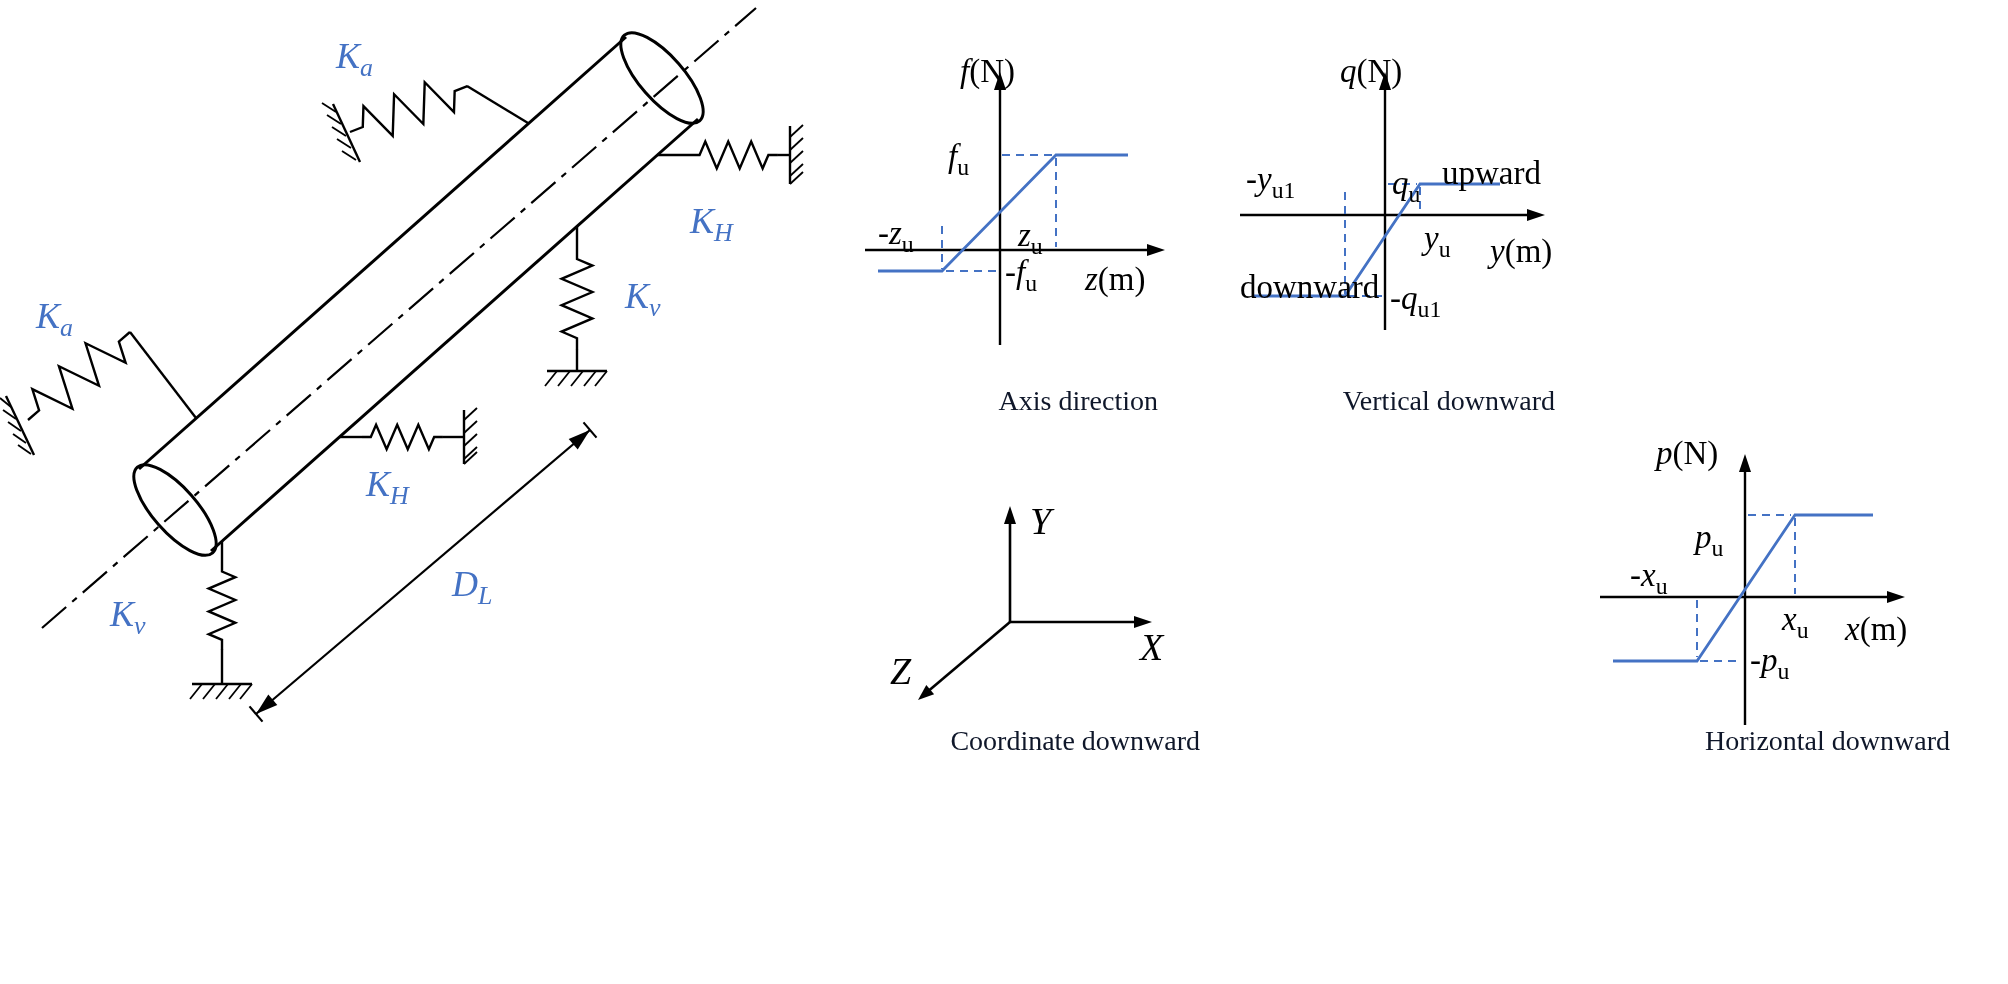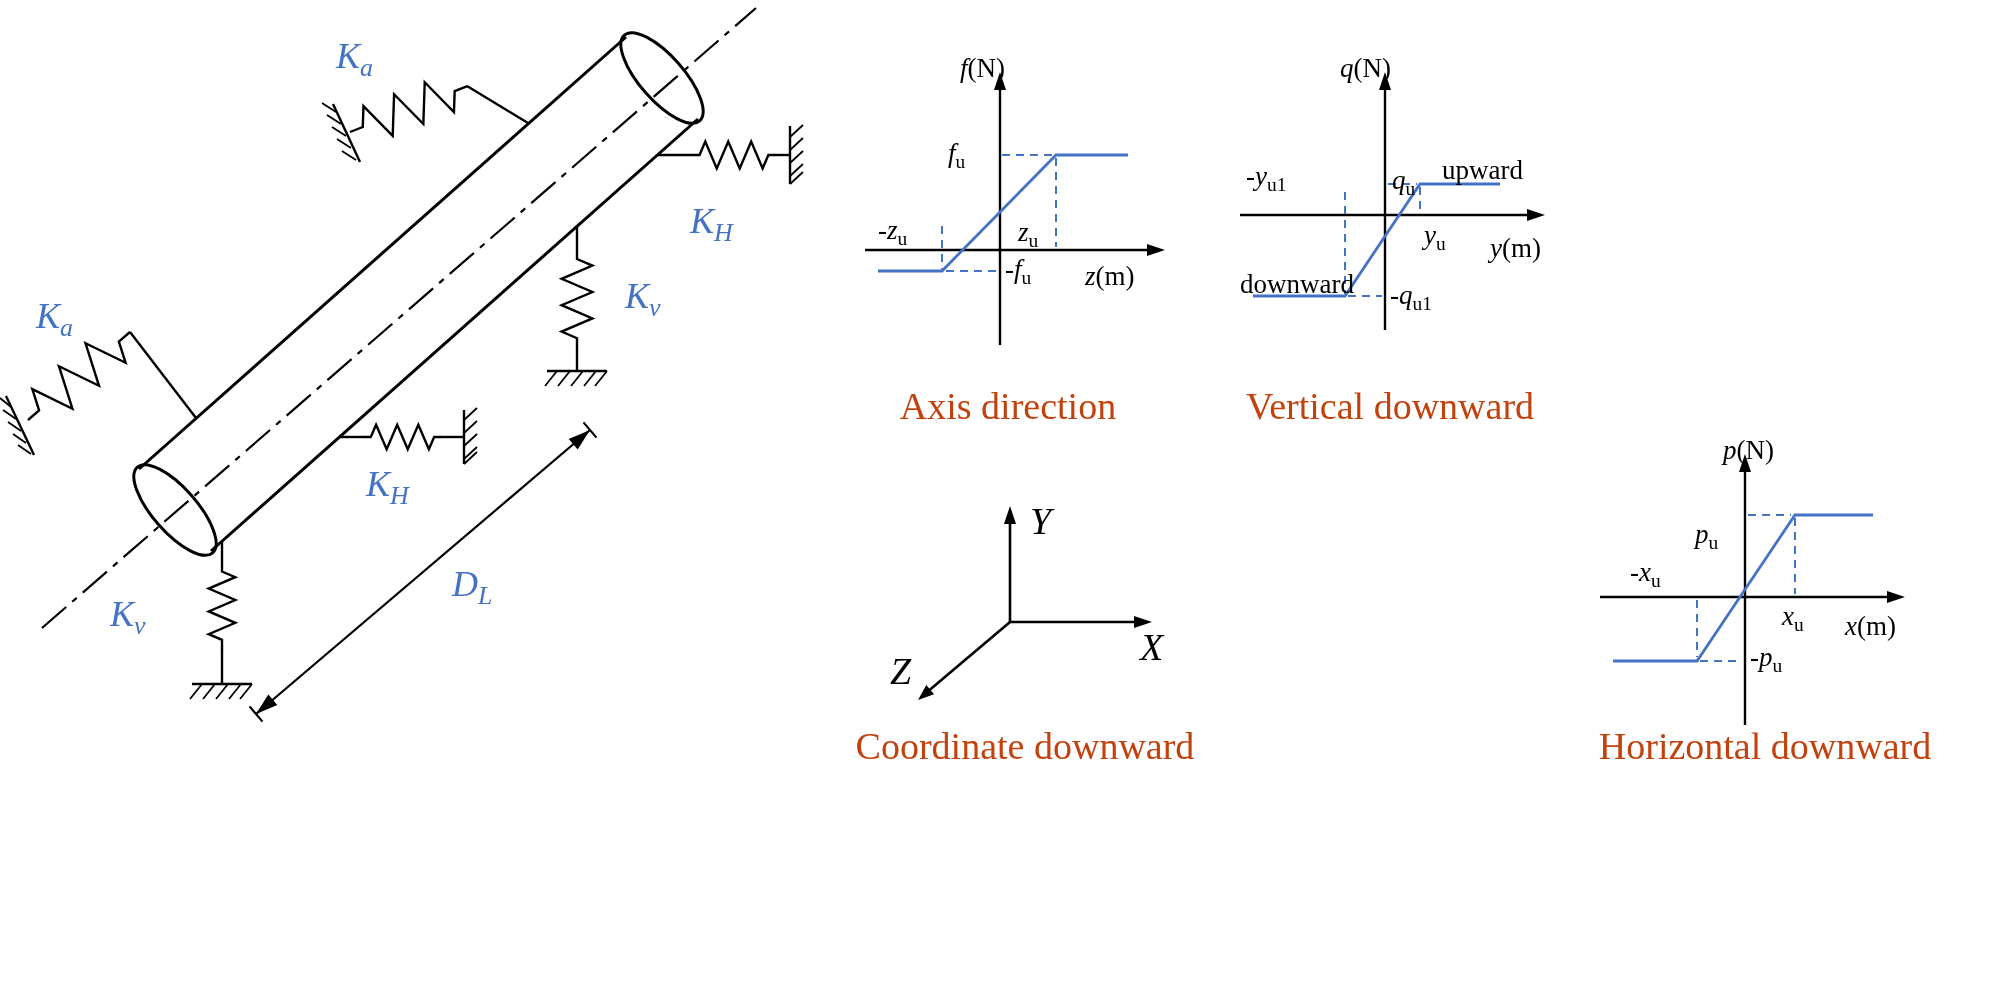--- a/index.html
+++ b/index.html
@@ -8,34 +8,34 @@
     position: relative;
     width: 2008px;
     height: 956px;
     background: #ffffff;
     font-family: "Liberation Serif", serif;
     overflow: hidden;
   }
   #art { position: absolute; left: 0; top: 0; }
   .mlabel {
     position: absolute;
-    font-size: 27px;
+    font-size: 33px;
     color: #000000;
     white-space: nowrap;
     line-height: 1.05;
   }
   .mlabel i { font-style: italic; }
   .mlabel sub { font-size: 0.72em; }
   .pile-label { font-size: 36px; color: #4472c4; }
   .coord-label { font-size: 38px; }
   .caption {
     position: absolute;
-    font-size: 38px;
-    color: #c2410c;
-    text-align: center;
+    font-size: 28px;
+    color: #0f172a;
+    text-align: right;
     white-space: nowrap;
     line-height: 1.1;
   }
 </style>
 </head>
 <body>
 
 <div id="canvas">
 
   <svg id="art" width="2008" height="984" viewBox="0 0 2008 984">
@@ -220,21 +220,21 @@
   <div class="mlabel" style="left:1490px;top:234px"><i>y</i><span>(m)</span></div>
   <div class="mlabel" style="left:1240px;top:270px">downward</div>
   <div class="mlabel" style="left:1390px;top:281px"><span>-</span><i>q</i><sub>u1</sub></div>
   <div class="caption" style="left:1225px;top:386px;width:330px">Vertical downward</div>
 
   <div class="mlabel coord-label" style="left:1030px;top:502px"><i>Y</i></div>
   <div class="mlabel coord-label" style="left:1140px;top:628px"><i>X</i></div>
   <div class="mlabel coord-label" style="left:890px;top:652px"><i>Z</i></div>
   <div class="caption" style="left:850px;top:726px;width:350px">Coordinate downward</div>
 
-  <div class="mlabel" style="left:1723px;top:436px"><i>p</i><span>(N)</span></div>
+  <div class="mlabel" style="left:1656px;top:436px"><i>p</i><span>(N)</span></div>
   <div class="mlabel" style="left:1695px;top:520px"><i>p</i><sub>u</sub></div>
   <div class="mlabel" style="left:1630px;top:558px"><span>-</span><i>x</i><sub>u</sub></div>
   <div class="mlabel" style="left:1782px;top:602px"><i>x</i><sub>u</sub></div>
   <div class="mlabel" style="left:1845px;top:612px"><i>x</i><span>(m)</span></div>
   <div class="mlabel" style="left:1750px;top:643px"><span>-</span><i>p</i><sub>u</sub></div>
   <div class="caption" style="left:1580px;top:726px;width:370px">Horizontal downward</div>
 
 </div>
 
 </body></html>

